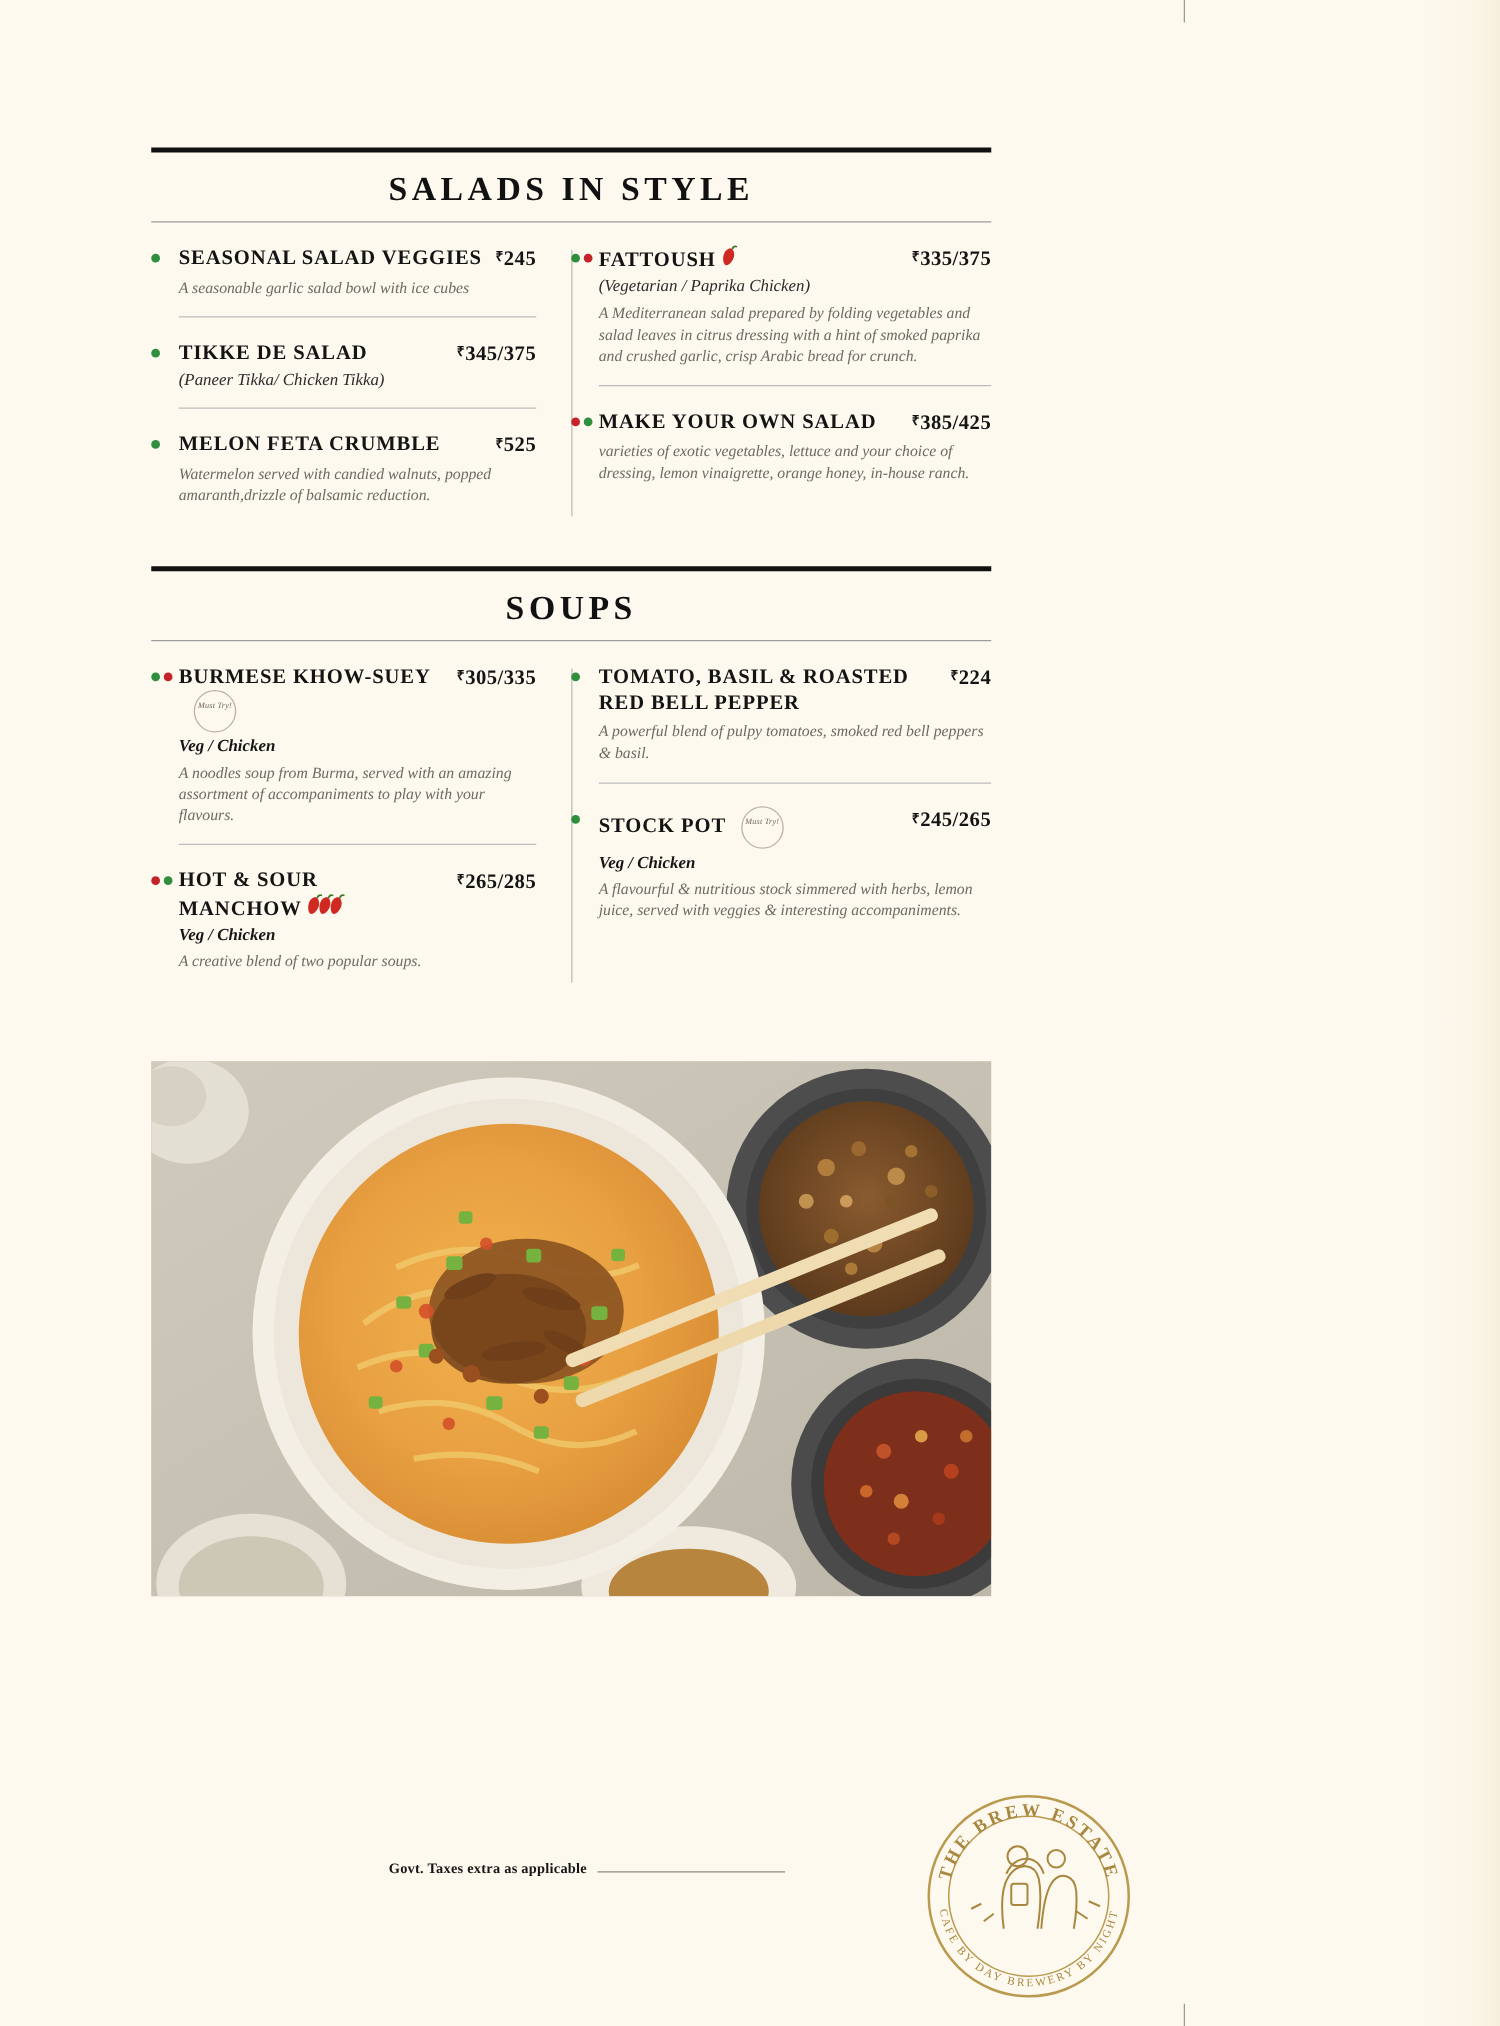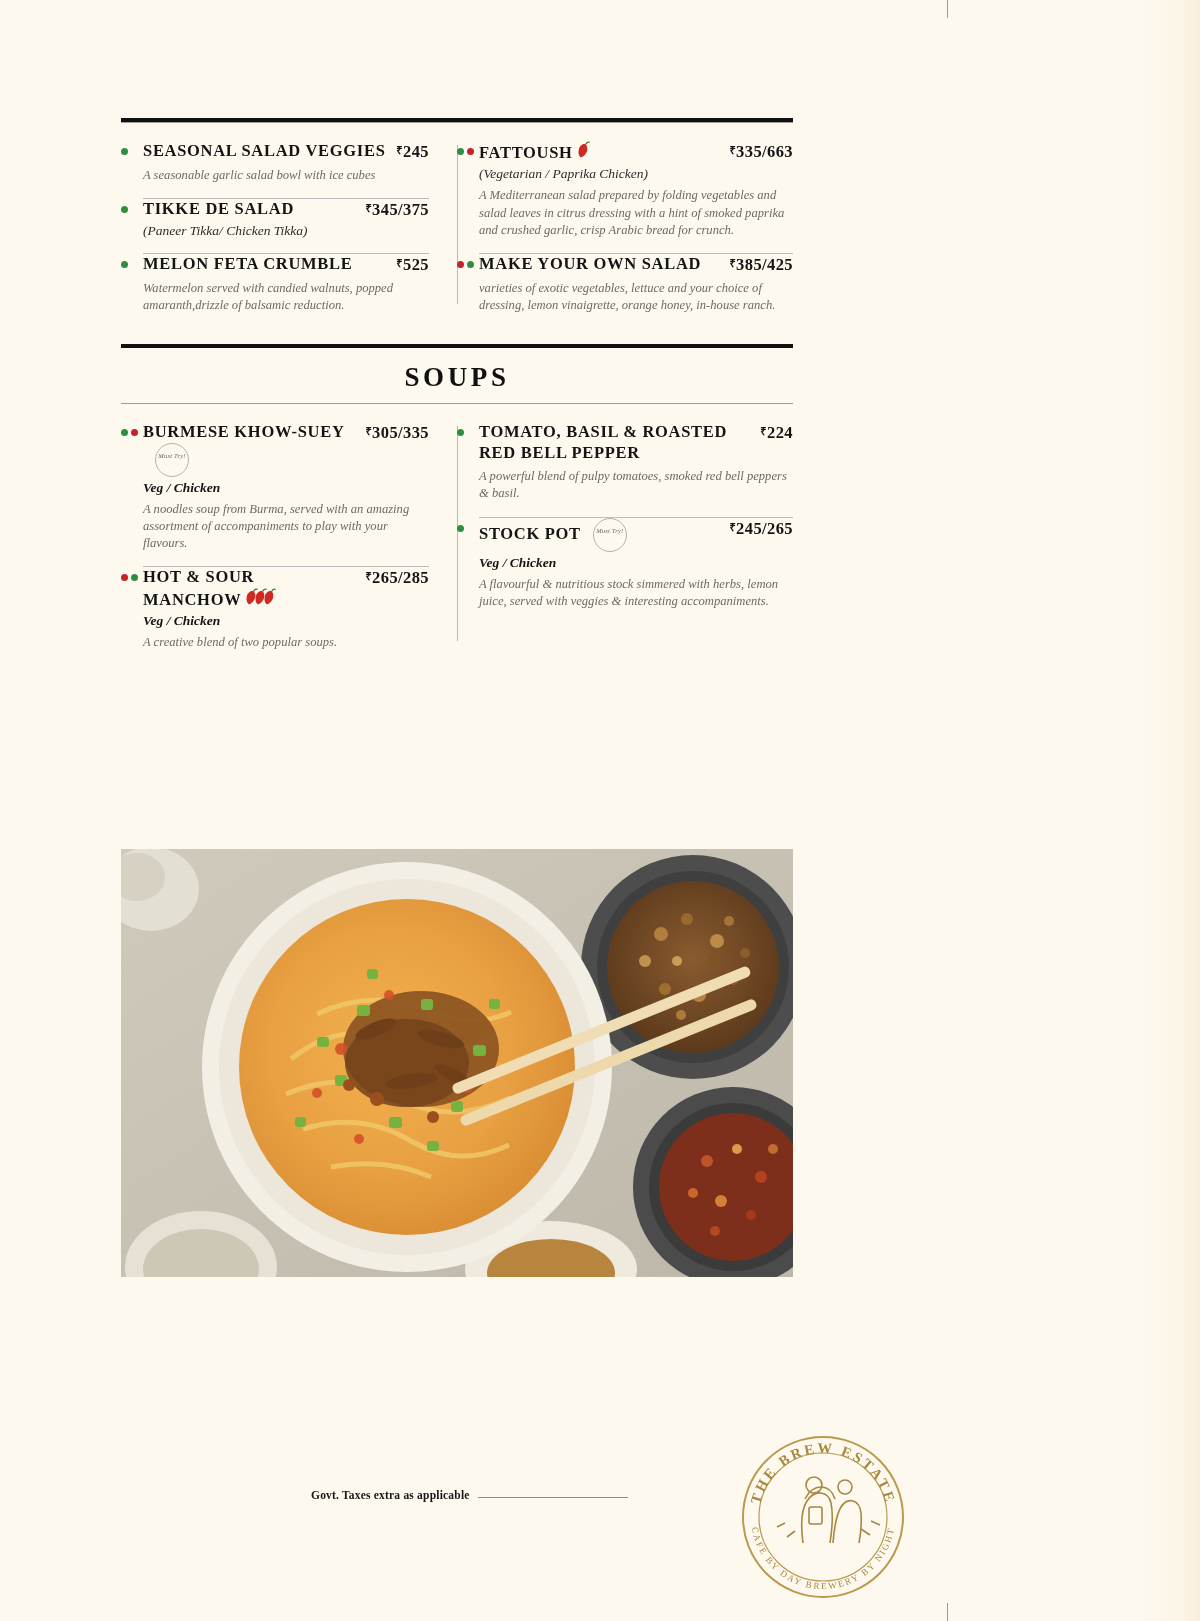--- a/index.html
+++ b/index.html
@@ -78,21 +78,21 @@
   .col.right { }
   .col-divider {
     position: absolute;
     left: 50%;
     top: 4px;
     bottom: 10px;
     width: 1px;
     background: #b9b9b9;
   }
 
-  .item { position: relative; }
+  .item { position: relative; margin-bottom: 18px; }
   .item-head {
     display: flex;
     align-items: flex-start;
     justify-content: space-between;
   }
   .dots {
     position: absolute;
     left: 0;
     top: 7px;
     display: flex;
@@ -224,20 +224,21 @@
 <body>
 
 <div class="page">
   <div class="edge-band"></div>
   <div class="crop-mark cm-top"></div>
   <div class="crop-mark cm-bottom"></div>
 
   <div class="content" id="content">
       <div class="section">
         <div class="rule-thick"></div>
+        <div class="section-title">SALADS IN STYLE</div>
         <div class="rule-thin"></div>
         <div class="cols">
           <div class="col-divider"></div>
           <div class="col left">
             <div class="item">
               <span class="dots">
                 <span class="dot green"></span>
               </span>
               <div class="item-head">
                 <div class="name-wrap"><span class="item-name">SEASONAL SALAD VEGGIES</span></div>
@@ -274,21 +275,21 @@
                 <span class="dot green"></span>
                 <span class="dot red"></span>
               </span>
               <div class="item-head">
                 <div class="name-wrap"><span class="item-name">FATTOUSH</span><span class="chili"><svg width="15" height="18" viewBox="0 0 15 18">
                       <g transform="translate(0,0) rotate(18 6 9)">
                         <path d="M6 3 q4 3 3 8 q-1 5 -4 6 q-3 -1 -4 -6 q-1 -5 3 -8 z" fill="#cf2a22"></path>
                         <path d="M6 3 q0 -3 3 -3" stroke="#3f7a2a" stroke-width="1.4" fill="none"></path>
                       </g>
                     </svg></span></div>
-                <div class="price"><span class="rupee">₹</span><span>335/663</span></div>
+                <div class="price"><span class="rupee">₹</span><span>335/375</span></div>
               </div>
               <div class="variant">(Vegetarian / Paprika Chicken)</div>
               <div class="desc">A Mediterranean salad prepared by folding vegetables and salad leaves in citrus dressing with a hint of smoked paprika and crushed garlic, crisp Arabic bread for crunch.</div>
               <div class="item-rule"></div>
             </div>
             <div class="item">
               <span class="dots">
                 <span class="dot red"></span>
                 <span class="dot green"></span>
               </span>

